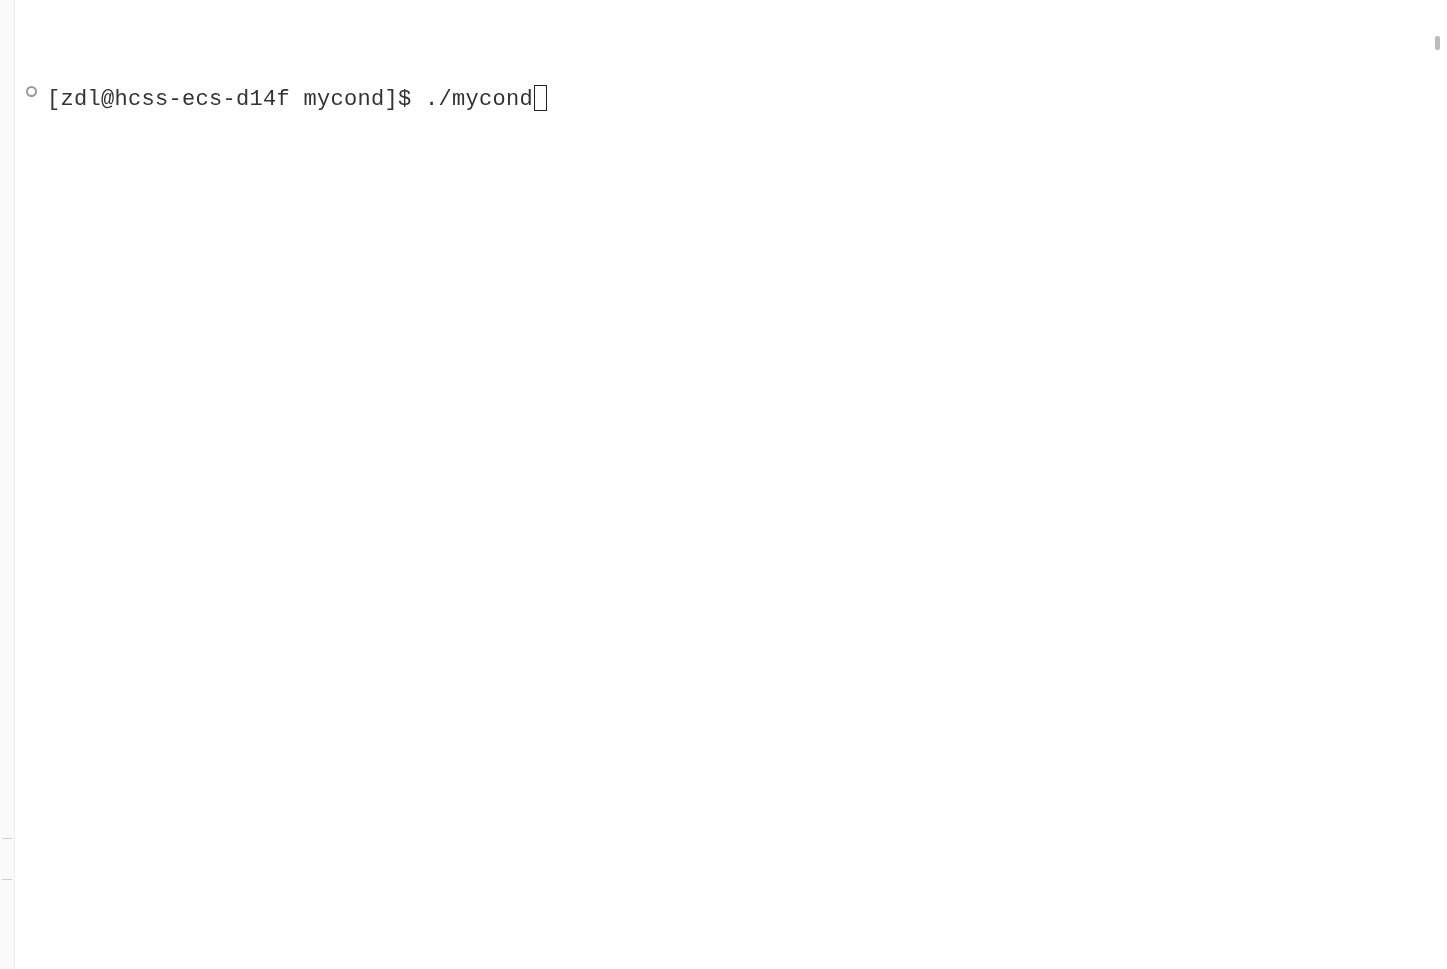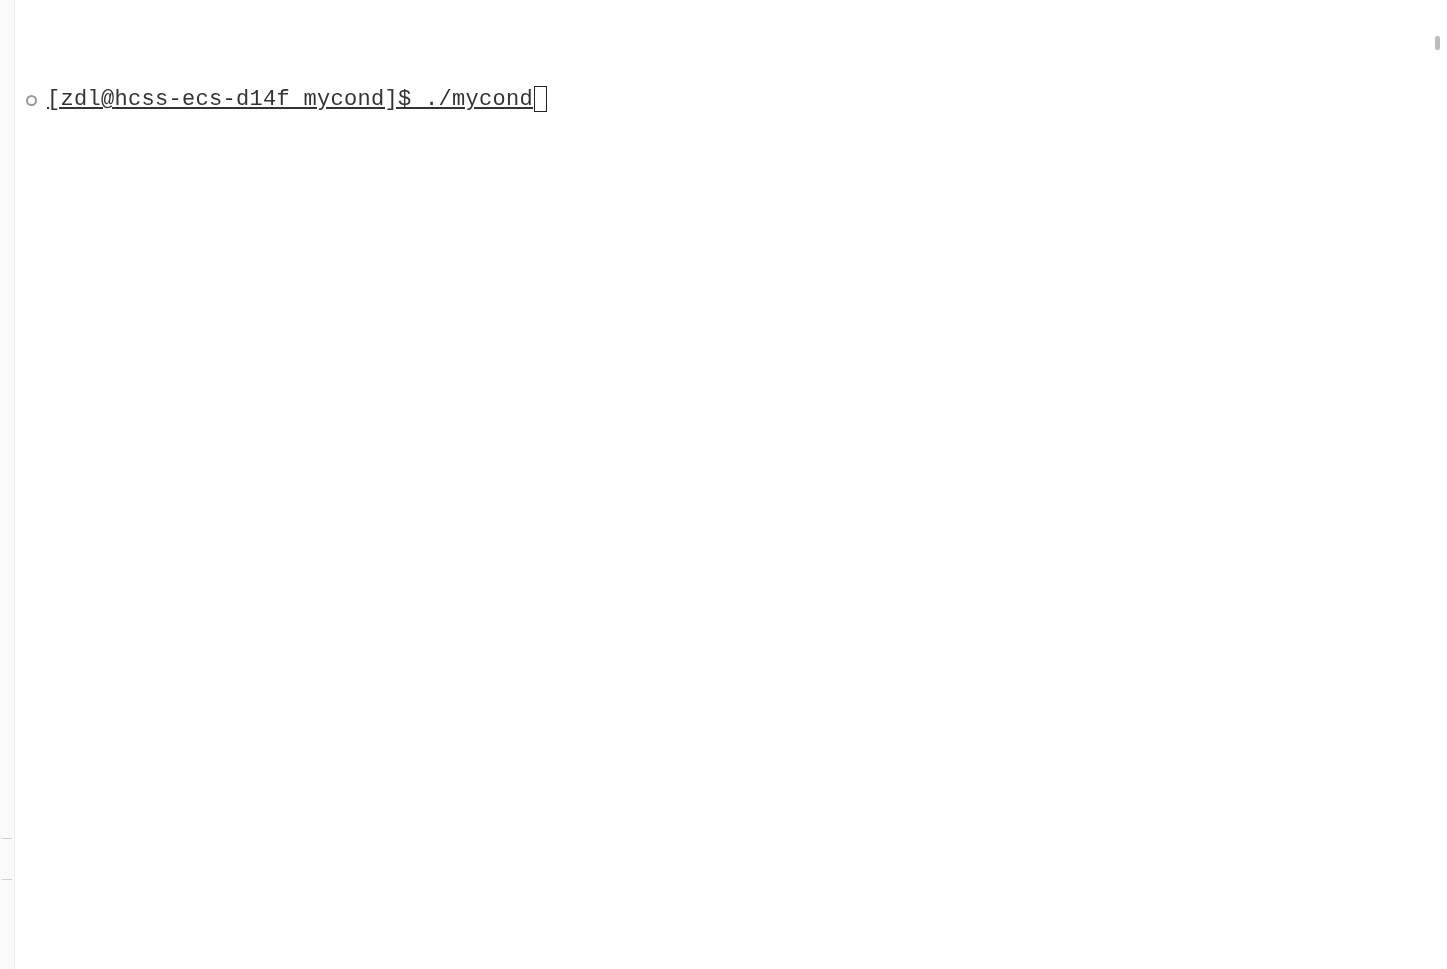--- a/index.html
+++ b/index.html
@@ -39,23 +39,21 @@
       left: 18px;
       top: 0;
       right: 0;
       bottom: 0;
       padding: 36px 8px 8px 8px;
       color: #333;
       white-space: pre;
     }
     .terminal-line {
       display: flex;
-      align-items: center;
       line-height: 1.3;
-      text-decoration: underline;
     }
     .status-icon {
       width: 11px;
       height: 11px;
       border: 2px solid #999;
       border-radius: 50%;
       margin-right: 10px;
       flex-shrink: 0;
     }
     .prompt-text {

